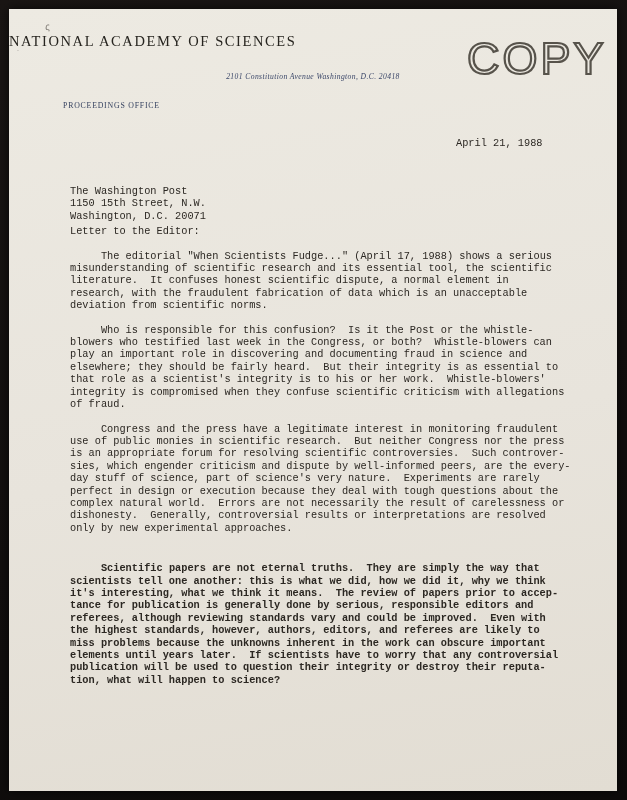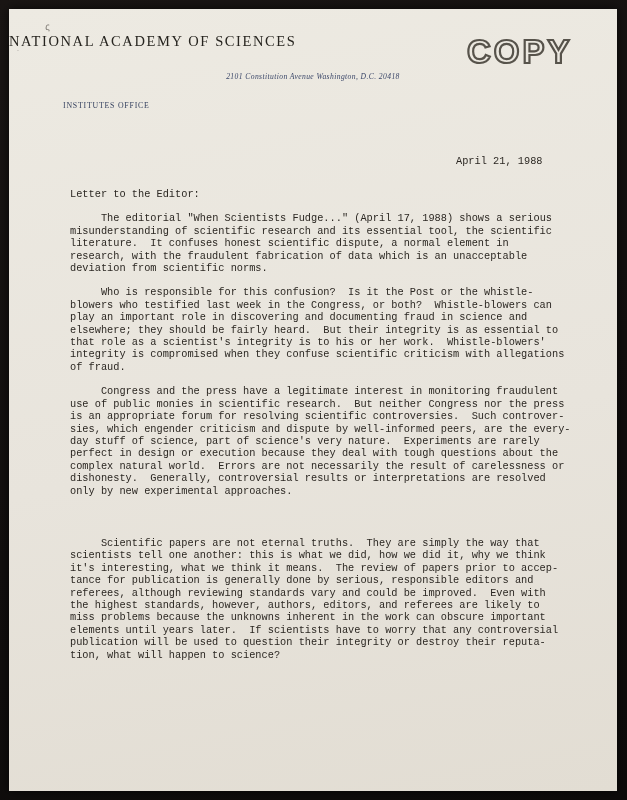--- a/index.html
+++ b/index.html
@@ -71,54 +71,54 @@
   }
   .right-block .rb-line { font-size: 7.4px; letter-spacing: 0.5px; line-height: 9px; }
   .right-block .rb-line.big { font-size: 8.4px; letter-spacing: 0.6px; line-height: 10px; }
 
   
   .copy-stamp {
     position: absolute;
     top: 24px;
     left: 458px;
     font-family: "Liberation Sans", sans-serif;
-    font-size: 33px;
-    font-weight: 700;
+    font-size: 45px;
+    font-weight: 400;
     letter-spacing: 3px;
     color: #57534b;
   }
   @supports (-webkit-text-stroke: 2px black) {
     .copy-stamp {
       color: transparent;
       -webkit-text-stroke: 2.2px #57534b;
     }
   }
 
   
   .mono {
     font-family: "Liberation Mono", "DejaVu Sans Mono", monospace;
     font-size: 10.3px;
     line-height: 12.4px;
     color: #2b2722;
     white-space: pre-wrap;
   }
   .date {
     position: absolute;
-    top: 146px;
+    top: 128px;
     left: 447px;
   }
   .letter-body {
     position: absolute;
     top: 176px;
     left: 61px;
     right: 16px;
   }
   .salutation { margin-top: 3px; }
   .para { margin-top: 12px; }
-  .para.last-gap { margin-top: 40px; }
+  .para.last-gap { margin-top: 28px; font-weight: bold; }
 
   
   .artifact {
     position: absolute;
     color: #55504a;
     font-size: 10px;
     opacity: 0.75;
   }
   .artifact.squiggle { transform: rotate(-12deg); font-style: italic; }
   .artifact.dot { font-size: 7px; opacity: 0.6; }
@@ -131,26 +131,29 @@
 
     <span class="artifact squiggle" style="left:36px; top:12px;">ς</span>
     <span class="artifact dot" style="left:118px; top:28px;">•</span>
     <span class="artifact dot" style="left:8px; top:36px;">.</span>
 
     <div class="copy-stamp">COPY</div>
 
     <div class="org-name">NATIONAL ACADEMY OF SCIENCES</div>
     <div class="org-address">2101 Constitution Avenue   Washington, D.C. 20418</div>
 
-    <div class="office">INSTITUTES OFFICE</div>
+    <div class="office">PROCEEDINGS OFFICE</div>
 
 
     <div class="date mono">April 21, 1988</div>
 
     <div class="letter-body">
+      <div class="mono recipient">The Washington Post
+1150 15th Street, N.W.
+Washington, D.C. 20071</div>
       <div class="mono salutation">Letter to the Editor:</div>
       <div class="mono para">     The editorial "When Scientists Fudge..." (April 17, 1988) shows a serious
 misunderstanding of scientific research and its essential tool, the scientific
 literature.  It confuses honest scientific dispute, a normal element in
 research, with the fraudulent fabrication of data which is an unacceptable
 deviation from scientific norms.</div>
       <div class="mono para">     Who is responsible for this confusion?  Is it the Post or the whistle-
 blowers who testified last week in the Congress, or both?  Whistle-blowers can
 play an important role in discovering and documenting fraud in science and
 elsewhere; they should be fairly heard.  But their integrity is as essential to

